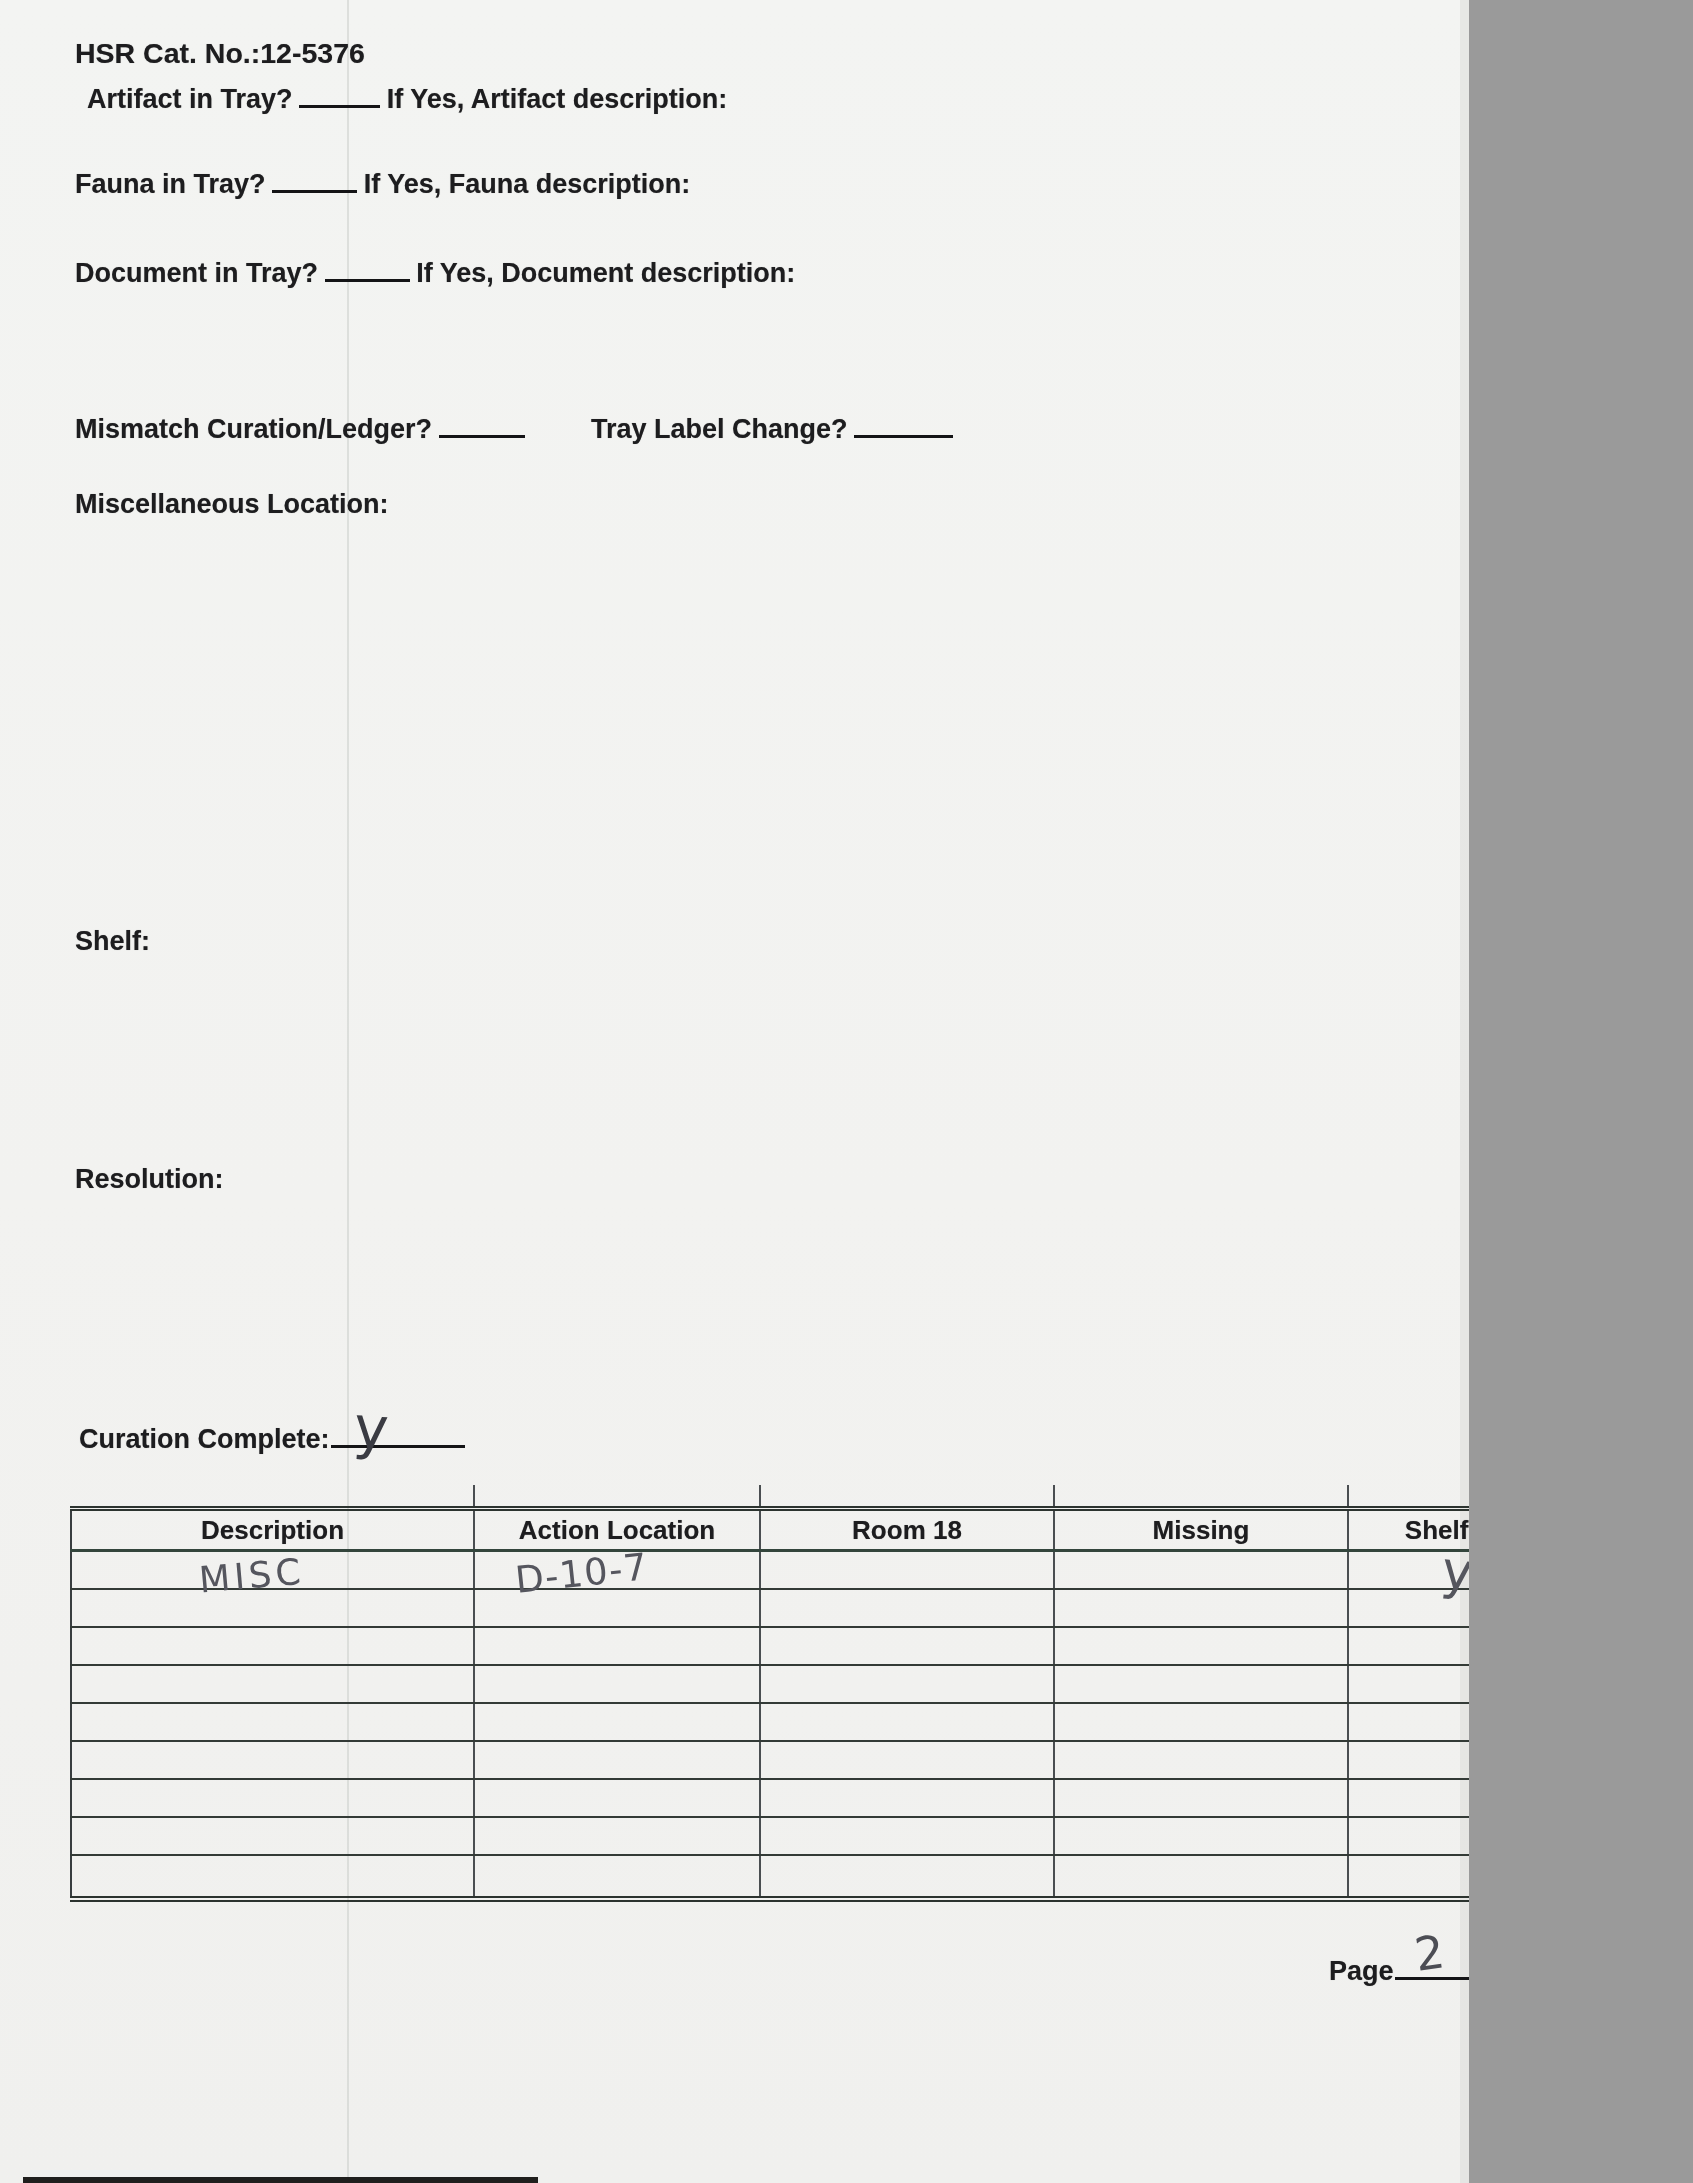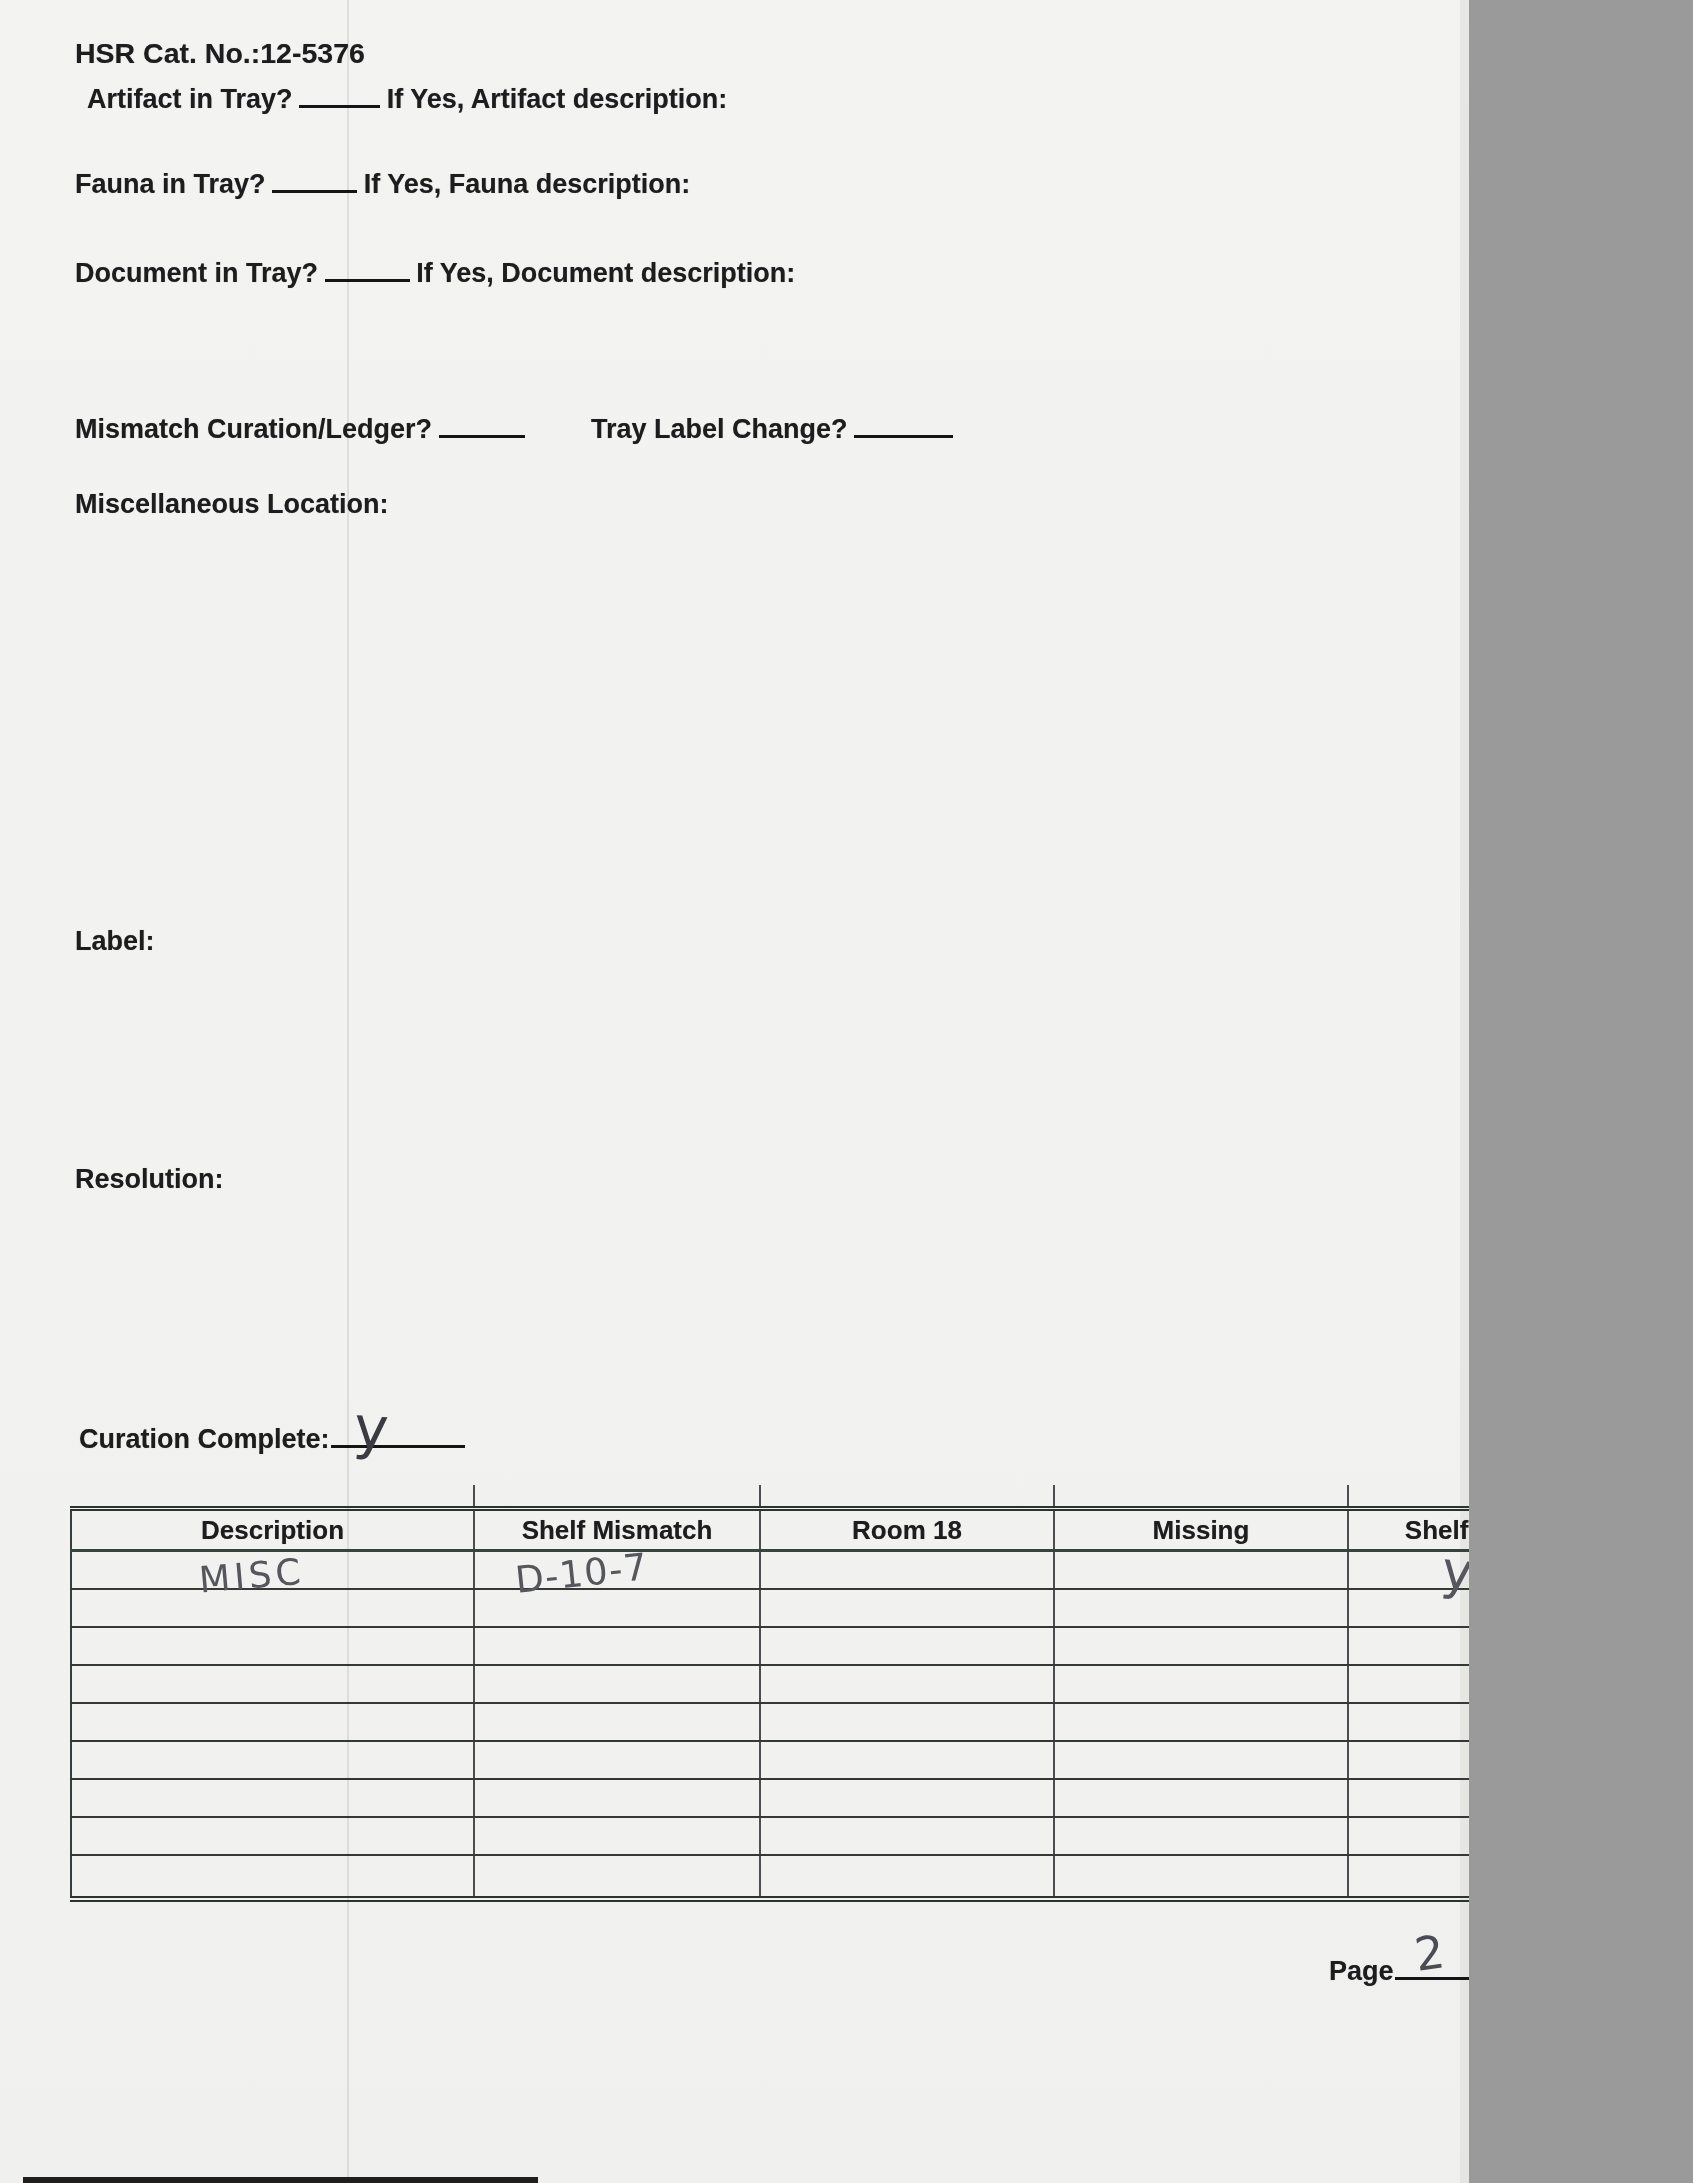--- a/index.html
+++ b/index.html
@@ -73,21 +73,21 @@
     <span style="position:absolute;left:516px;top:0;">
       <span class="lbl">Tray Label Change?</span><span class="blank" style="width:99px;"></span>
     </span>
   </div>
 
   <div class="line" style="left:75px;top:488px;">
     <span class="lbl">Miscellaneous Location:</span>
   </div>
 
   <div class="line" style="left:75px;top:925px;">
-    <span class="lbl">Label:</span>
+    <span class="lbl">Shelf:</span>
   </div>
 
   <div class="line" style="left:75px;top:1163px;">
     <span class="lbl">Resolution:</span>
   </div>
 
   <div class="line" style="left:79px;top:1423px;">
     <span class="lbl">Curation Complete:</span><span class="blank" style="width:134px;margin-left:1.3px;"></span>
   </div>
   <span class="hw hw-abs hw-curation">y</span>
@@ -101,21 +101,21 @@
     <colgroup>
       <col style="width:403px">
         <col style="width:286px">
         <col style="width:294px">
         <col style="width:294px">
         <col style="width:261px">
     </colgroup>
     <thead>
       <tr>
         <th>Description</th>
-        <th>Shelf Mismatch</th>
+        <th>Action Location</th>
         <th>Room 18</th>
         <th>Missing</th>
         <th>Shelf Final?</th>
       </tr>
     </thead>
     <tbody>
       <tr>
         <td>
           <span class="hw hw-misc">MISC</span>
         </td>

